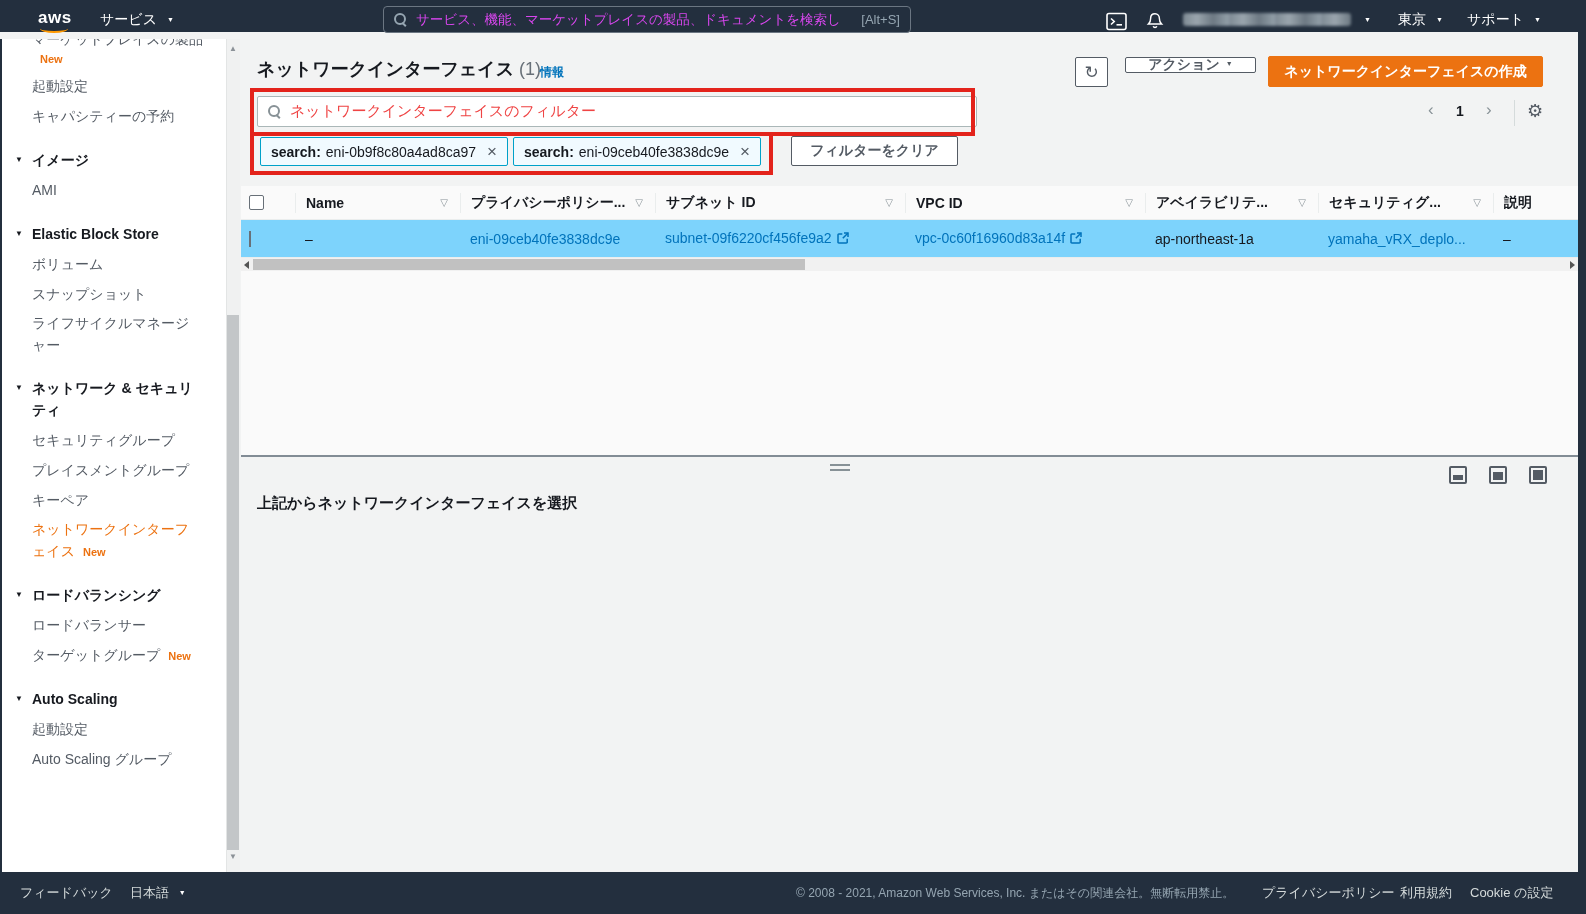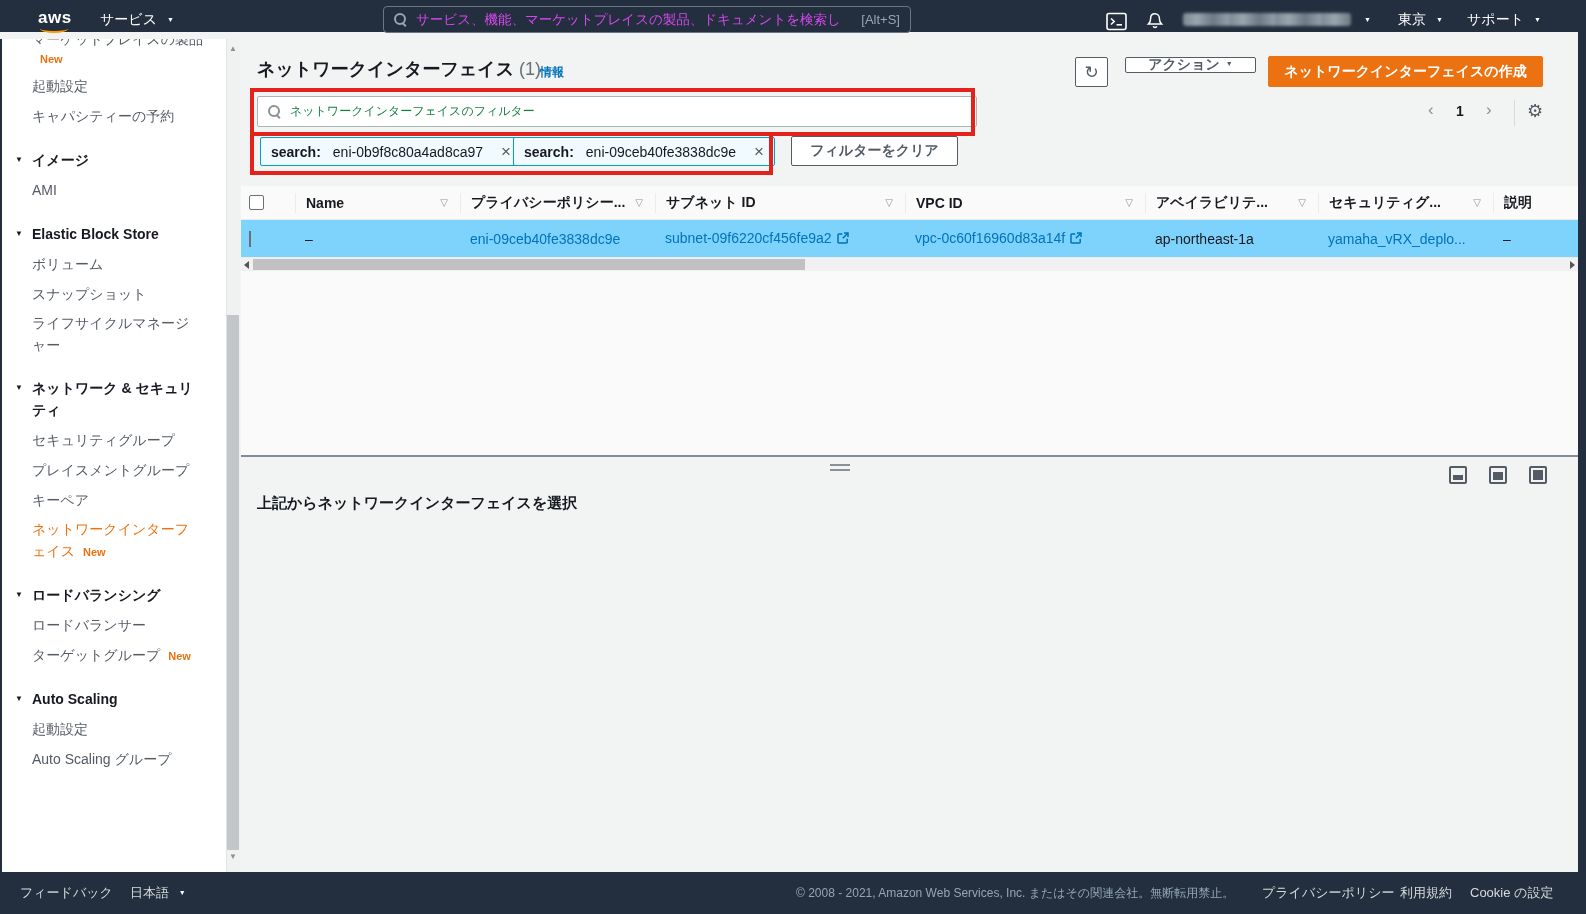--- a/index.html
+++ b/index.html
@@ -47,22 +47,22 @@
   .btn { background:#fff; border:1px solid #545b64; border-radius:2px; color:#545b64; font-weight:bold; font-size:14px; display:flex; align-items:center; justify-content:center; cursor:pointer; }
   .btn-refresh { position:absolute; left:1075px; top:57px; width:33px; height:30px; font-size:17px; font-weight:normal; }
   .btn-actions { position:absolute; left:1125px; top:57px; width:131px; height:16px; }
   .btn-actions .caret { color:#545b64; }
   .btn-create { position:absolute; left:1268px; top:56px; width:275px; height:31px; background:#ec7211; border:1px solid #ec7211; border-radius:2px; color:#fff; font-weight:bold; font-size:14px; display:flex; align-items:center; justify-content:center; cursor:pointer; }
 
   
   .filter-input { position:absolute; left:257px; top:96px; width:720px; height:31px; background:#fff; border:1px solid #aab7b8; border-radius:2px; display:flex; align-items:center; padding:0 10px; cursor:text; }
   .filter-input .mag::before { border-color:#879196; }
   .filter-input .mag::after { background:#879196; }
-  .filter-input .ph { color:#15803d; font-size:12px; white-space:nowrap; overflow:hidden; }
-  .tag { position:absolute; top:137px; height:29px; background:#f1faff; border:1px solid #00a1c9; border-radius:2px; display:flex; align-items:center; padding:0 10px; font-size:14px; color:#16191f; gap:12px; white-space:nowrap; }
+  .filter-input .ph { color:#ef4444; font-size:15px; white-space:nowrap; overflow:hidden; }
+  .tag { position:absolute; top:137px; height:29px; background:#f1faff; border:1px solid #00a1c9; border-radius:2px; display:flex; align-items:center; padding:0 10px; font-size:14px; color:#16191f; gap:5px; white-space:nowrap; }
   .tag b { font-weight:bold; }
   .tag .x { margin-left:6px; color:#545b64; font-size:17px; line-height:1; cursor:pointer; }
   .btn-clear { position:absolute; left:791px; top:136px; width:167px; height:30px; }
   
   .red-a { position:absolute; left:250px; top:88px; width:725px; height:48px; border:4px solid #e3231b; z-index:40; pointer-events:none; }
   .red-b { position:absolute; left:250px; top:132px; width:523px; height:43px; border:4px solid #e3231b; z-index:40; pointer-events:none; }
 
   
   .pag { position:absolute; top:100px; font-size:17px; color:#879196; cursor:pointer; }
   .pag-num { position:absolute; left:1456px; top:103px; font-size:14px; font-weight:bold; color:#16191f; }

